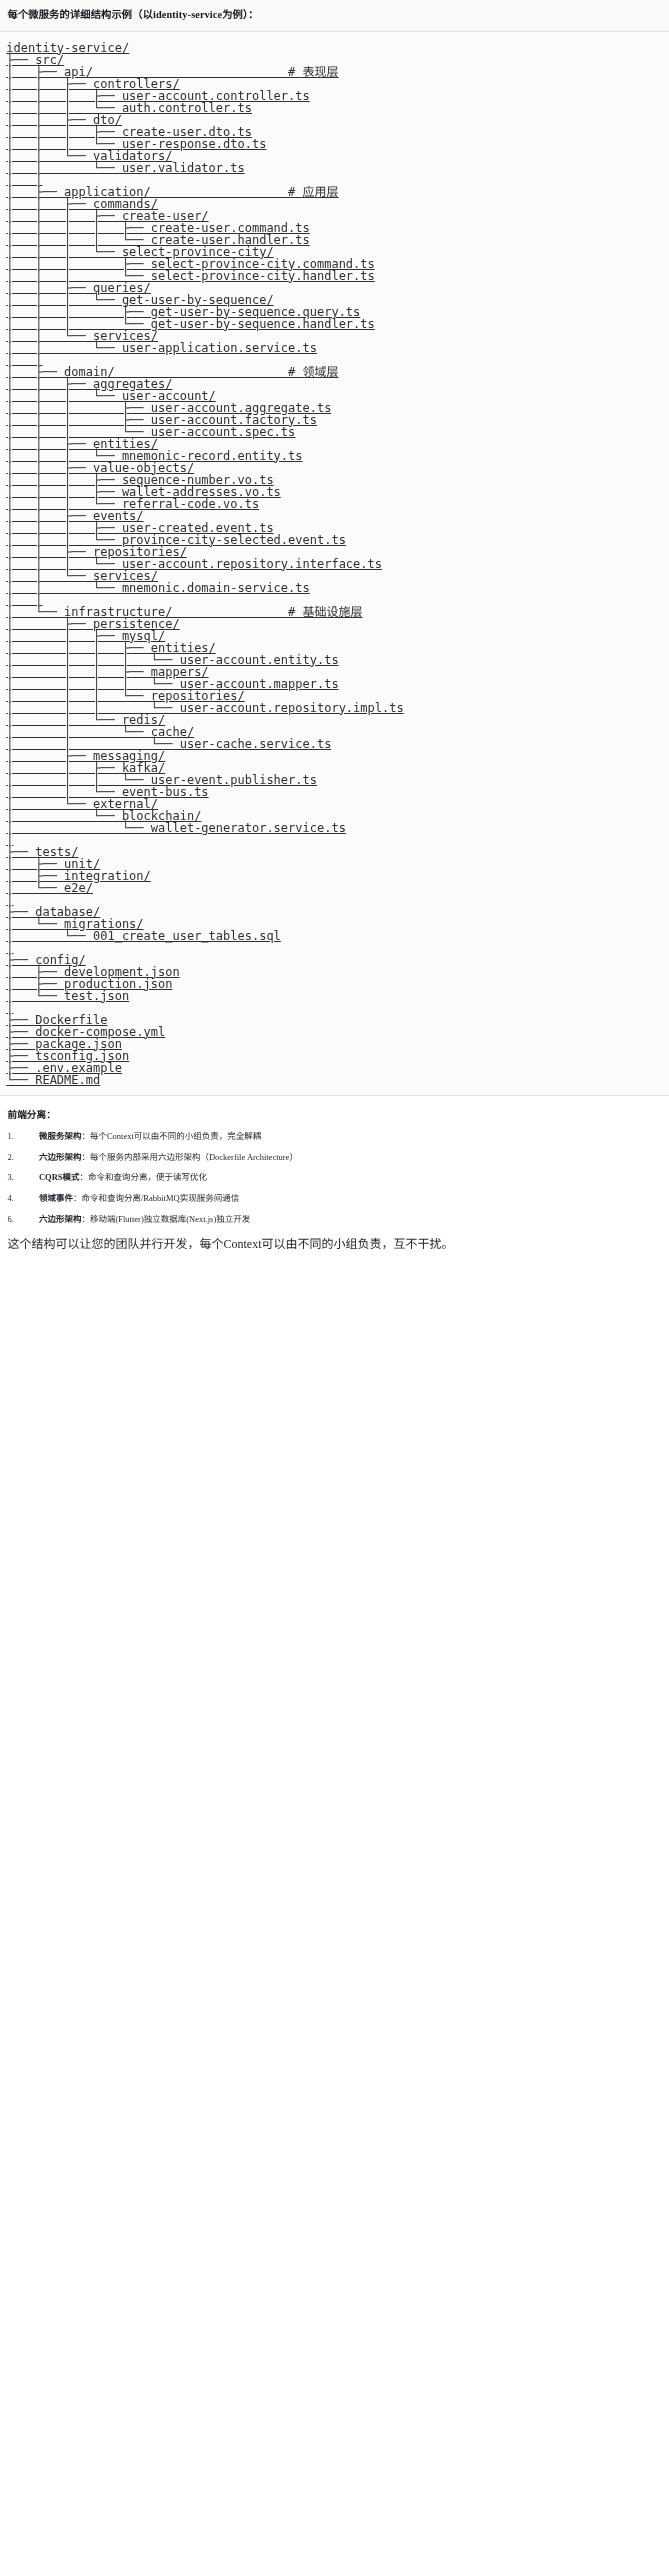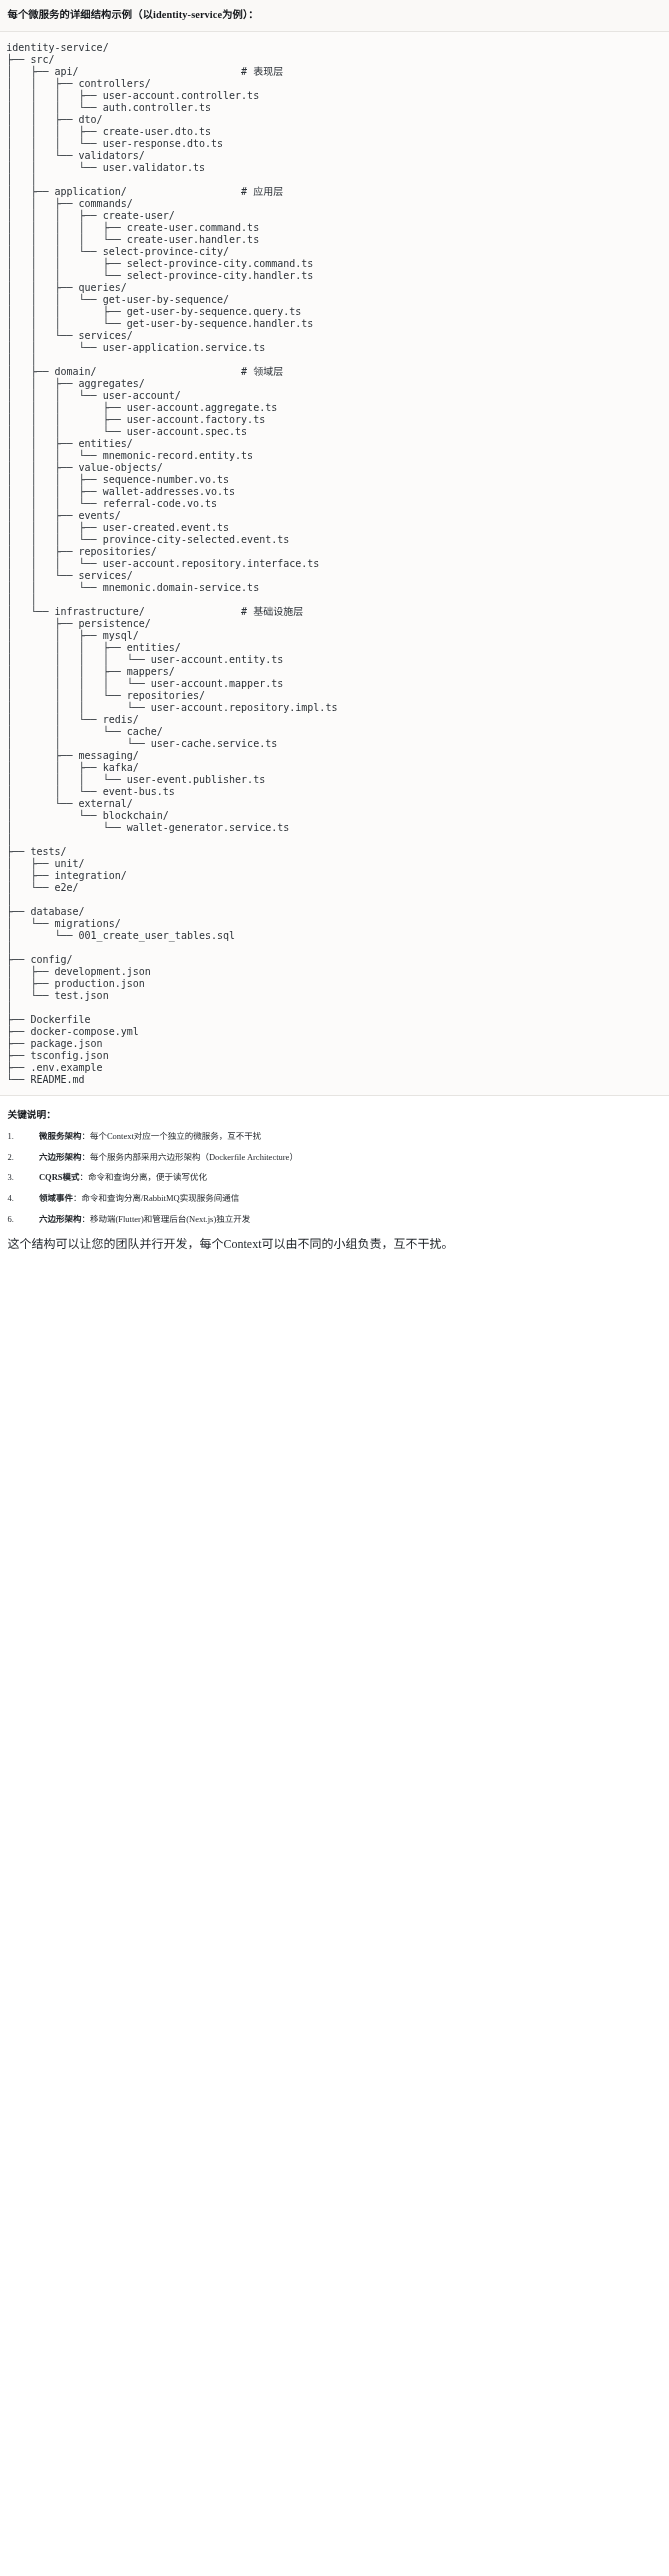--- a/index.html
+++ b/index.html
@@ -37,26 +37,27 @@
   
   .tree-block {
     background: #fcfbfa;
     padding: 10px 6.3px 8.8px 6.3px;
     box-sizing: border-box;
     border-bottom: 0.6px solid #e6e4e1;
   }
   .tree-pre {
     margin: 0;
     font-family: "DejaVu Sans Mono", "Liberation Mono", monospace;
-    font-size: 10px;
+    font-size: 12px;
     line-height: 12px;
     color: #2b3137;
     white-space: pre;
     letter-spacing: 0px;
     tab-size: 4;
+    text-decoration: underline;
   }
   .tree-line {
     white-space: pre;
     display: block;
     height: 12px;
   }
 
   
   .notes {
     padding: 11.3px 7.5px 10px 7.5px;
@@ -93,25 +94,25 @@
 
   <div class="title-band">
     <div class="title-text">每个微服务的详细结构示例（以identity-service为例）：</div>
   </div>
 
   <div class="tree-block">
     <pre class="tree-pre"><code id="tree-code"><span class="tree-line">identity-service/</span><span class="tree-line">├── src/</span><span class="tree-line">│   ├── api/                           # 表现层</span><span class="tree-line">│   │   ├── controllers/</span><span class="tree-line">│   │   │   ├── user-account.controller.ts</span><span class="tree-line">│   │   │   └── auth.controller.ts</span><span class="tree-line">│   │   ├── dto/</span><span class="tree-line">│   │   │   ├── create-user.dto.ts</span><span class="tree-line">│   │   │   └── user-response.dto.ts</span><span class="tree-line">│   │   └── validators/</span><span class="tree-line">│   │       └── user.validator.ts</span><span class="tree-line">│   │</span><span class="tree-line">│   ├── application/                   # 应用层</span><span class="tree-line">│   │   ├── commands/</span><span class="tree-line">│   │   │   ├── create-user/</span><span class="tree-line">│   │   │   │   ├── create-user.command.ts</span><span class="tree-line">│   │   │   │   └── create-user.handler.ts</span><span class="tree-line">│   │   │   └── select-province-city/</span><span class="tree-line">│   │   │       ├── select-province-city.command.ts</span><span class="tree-line">│   │   │       └── select-province-city.handler.ts</span><span class="tree-line">│   │   ├── queries/</span><span class="tree-line">│   │   │   └── get-user-by-sequence/</span><span class="tree-line">│   │   │       ├── get-user-by-sequence.query.ts</span><span class="tree-line">│   │   │       └── get-user-by-sequence.handler.ts</span><span class="tree-line">│   │   └── services/</span><span class="tree-line">│   │       └── user-application.service.ts</span><span class="tree-line">│   │</span><span class="tree-line">│   ├── domain/                        # 领域层</span><span class="tree-line">│   │   ├── aggregates/</span><span class="tree-line">│   │   │   └── user-account/</span><span class="tree-line">│   │   │       ├── user-account.aggregate.ts</span><span class="tree-line">│   │   │       ├── user-account.factory.ts</span><span class="tree-line">│   │   │       └── user-account.spec.ts</span><span class="tree-line">│   │   ├── entities/</span><span class="tree-line">│   │   │   └── mnemonic-record.entity.ts</span><span class="tree-line">│   │   ├── value-objects/</span><span class="tree-line">│   │   │   ├── sequence-number.vo.ts</span><span class="tree-line">│   │   │   ├── wallet-addresses.vo.ts</span><span class="tree-line">│   │   │   └── referral-code.vo.ts</span><span class="tree-line">│   │   ├── events/</span><span class="tree-line">│   │   │   ├── user-created.event.ts</span><span class="tree-line">│   │   │   └── province-city-selected.event.ts</span><span class="tree-line">│   │   ├── repositories/</span><span class="tree-line">│   │   │   └── user-account.repository.interface.ts</span><span class="tree-line">│   │   └── services/</span><span class="tree-line">│   │       └── mnemonic.domain-service.ts</span><span class="tree-line">│   │</span><span class="tree-line">│   └── infrastructure/                # 基础设施层</span><span class="tree-line">│       ├── persistence/</span><span class="tree-line">│       │   ├── mysql/</span><span class="tree-line">│       │   │   ├── entities/</span><span class="tree-line">│       │   │   │   └── user-account.entity.ts</span><span class="tree-line">│       │   │   ├── mappers/</span><span class="tree-line">│       │   │   │   └── user-account.mapper.ts</span><span class="tree-line">│       │   │   └── repositories/</span><span class="tree-line">│       │   │       └── user-account.repository.impl.ts</span><span class="tree-line">│       │   └── redis/</span><span class="tree-line">│       │       └── cache/</span><span class="tree-line">│       │           └── user-cache.service.ts</span><span class="tree-line">│       ├── messaging/</span><span class="tree-line">│       │   ├── kafka/</span><span class="tree-line">│       │   │   └── user-event.publisher.ts</span><span class="tree-line">│       │   └── event-bus.ts</span><span class="tree-line">│       └── external/</span><span class="tree-line">│           └── blockchain/</span><span class="tree-line">│               └── wallet-generator.service.ts</span><span class="tree-line">│</span><span class="tree-line">├── tests/</span><span class="tree-line">│   ├── unit/</span><span class="tree-line">│   ├── integration/</span><span class="tree-line">│   └── e2e/</span><span class="tree-line">│</span><span class="tree-line">├── database/</span><span class="tree-line">│   └── migrations/</span><span class="tree-line">│       └── 001_create_user_tables.sql</span><span class="tree-line">│</span><span class="tree-line">├── config/</span><span class="tree-line">│   ├── development.json</span><span class="tree-line">│   ├── production.json</span><span class="tree-line">│   └── test.json</span><span class="tree-line">│</span><span class="tree-line">├── Dockerfile</span><span class="tree-line">├── docker-compose.yml</span><span class="tree-line">├── package.json</span><span class="tree-line">├── tsconfig.json</span><span class="tree-line">├── .env.example</span><span class="tree-line">└── README.md</span></code></pre>
   </div>
 
   <div class="notes">
-    <div class="notes-heading">关键说明：</div>
+    <div class="notes-heading">前端分离：</div>
     <div id="notes-list">
-        <div class="note-item"><span class="note-num">1.</span><span class="note-term">微服务架构</span><span>：</span><span class="note-body">每个Context对应一个独立的微服务，互不干扰</span></div>
+        <div class="note-item"><span class="note-num">1.</span><span class="note-term">微服务架构</span><span>：</span><span class="note-body">每个Context可以由不同的小组负责，完全解耦</span></div>
         <div class="note-item"><span class="note-num">2.</span><span class="note-term">六边形架构</span><span>：</span><span class="note-body">每个服务内部采用六边形架构（Dockerfile Architecture）</span></div>
         <div class="note-item"><span class="note-num">3.</span><span class="note-term">CQRS模式</span><span>：</span><span class="note-body">命令和查询分离，便于读写优化</span></div>
         <div class="note-item"><span class="note-num">4.</span><span class="note-term">领域事件</span><span>：</span><span class="note-body">命令和查询分离/RabbitMQ实现服务间通信</span></div>
-        <div class="note-item"><span class="note-num">6.</span><span class="note-term">六边形架构</span><span>：</span><span class="note-body">移动端(Flutter)和管理后台(Next.js)独立开发</span></div>
+        <div class="note-item"><span class="note-num">6.</span><span class="note-term">六边形架构</span><span>：</span><span class="note-body">移动端(Flutter)独立数据库(Next.js)独立开发</span></div>
       </div>
     <div class="closing">这个结构可以让您的团队并行开发，每个Context可以由不同的小组负责，互不干扰。</div>
   </div>
 
 </div>
 
 
 </body></html>

